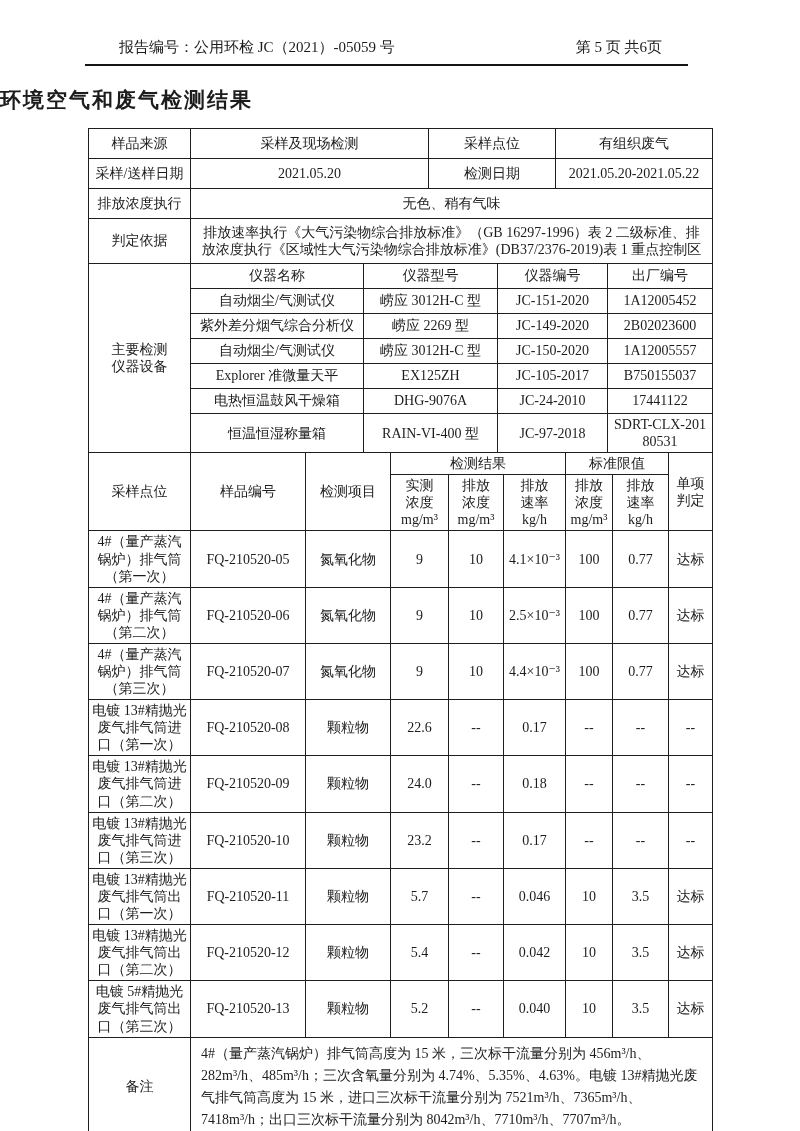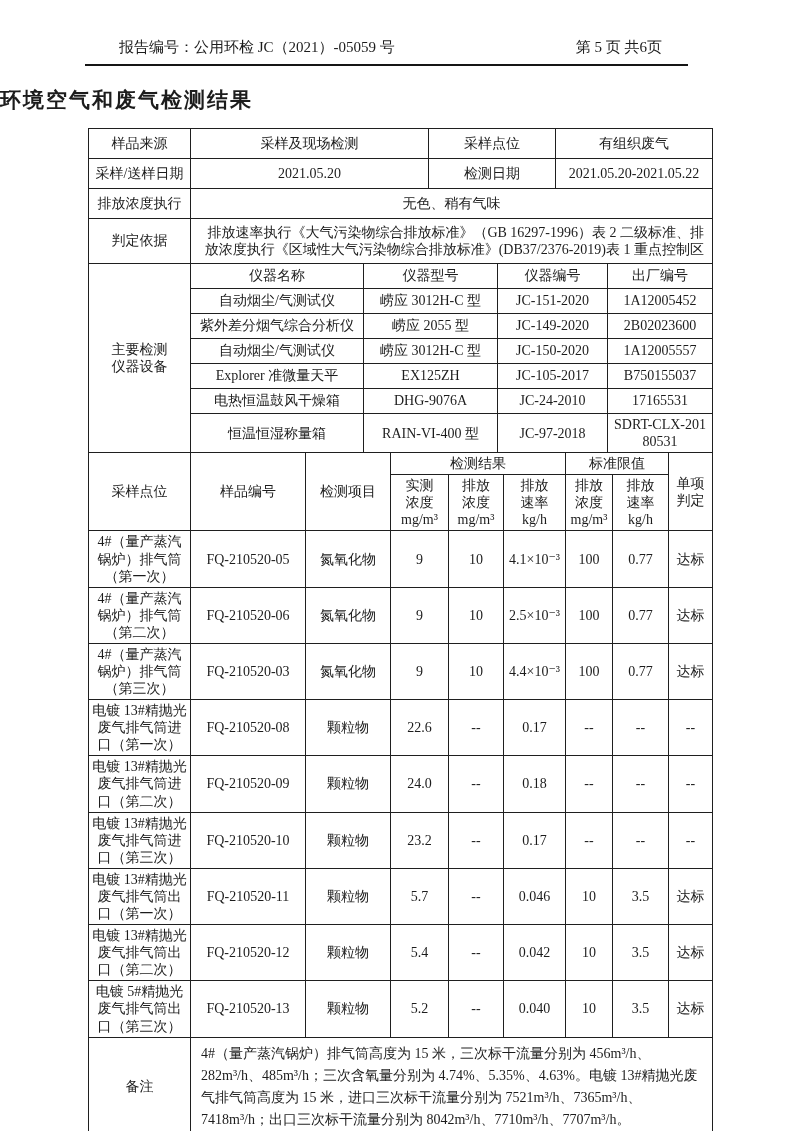--- a/index.html
+++ b/index.html
@@ -47,21 +47,21 @@
     overflow: hidden;
   }
   .info-table td { height: 30px; }
   .info-table tr.basis td { height: 45px; }
   .instr-table td { height: 25px; }
   .instr-table tr.last td { height: 37px; }
   .res-table tr.head1 td { height: 20px; text-align: center; }
   .res-table tr.head2 td { height: 52px; }
   .res-table tr.data td { height: 45px; }
   .pre { white-space: pre-line; }
-  .left { text-align: right; padding: 3px 8px; }
+  .left { text-align: center; padding: 3px 8px; }
   .remark-text { text-align: left; padding: 5px 10px; line-height: 1.58; }
   .nowrap { white-space: nowrap; }
   .brk { word-break: break-all; }
 </style>
 </head>
 <body>
 
 <div class="page-header">
   <span>报告编号：公用环检 JC（2021）-05059 号</span>
   <span>第 5 页 共6页</span>
@@ -120,41 +120,41 @@
       <td>出厂编号</td>
     </tr>
     <tr>
       <td>自动烟尘/气测试仪</td>
       <td>崂应 3012H-C 型</td>
       <td>JC-151-2020</td>
       <td>1A12005452</td>
     </tr>
     <tr>
       <td>紫外差分烟气综合分析仪</td>
-      <td>崂应 2055 型</td>
+      <td>崂应 2269 型</td>
       <td>JC-149-2020</td>
       <td>2B02023600</td>
     </tr>
     <tr>
       <td>自动烟尘/气测试仪</td>
       <td>崂应 3012H-C 型</td>
       <td>JC-150-2020</td>
       <td>1A12005557</td>
     </tr>
     <tr>
       <td>Explorer 准微量天平</td>
       <td>EX125ZH</td>
       <td>JC-105-2017</td>
       <td>B750155037</td>
     </tr>
     <tr>
       <td>电热恒温鼓风干燥箱</td>
       <td>DHG-9076A</td>
       <td>JC-24-2010</td>
-      <td>17165531</td>
+      <td>17441122</td>
     </tr>
     <tr class="last">
       <td>恒温恒湿称量箱</td>
       <td>RAIN-VI-400 型</td>
       <td>JC-97-2018</td>
       <td class="brk">SDRT-CLX-20180531</td>
     </tr>
   </tbody>
     </table>
 
@@ -214,21 +214,21 @@
       <td>氮氧化物</td>
       <td>9</td>
       <td>10</td>
       <td>2.5×10⁻³</td>
       <td>100</td>
       <td>0.77</td>
       <td>达标</td>
     </tr>
     <tr class="data">
       <td>4#（量产蒸汽锅炉）排气筒（第三次）</td>
-      <td>FQ-210520-03</td>
+      <td>FQ-210520-07</td>
       <td>氮氧化物</td>
       <td>9</td>
       <td>10</td>
       <td>4.4×10⁻³</td>
       <td>100</td>
       <td>0.77</td>
       <td>达标</td>
     </tr>
     <tr class="data">
       <td>电镀 13#精抛光废气排气筒进口（第一次）</td>

